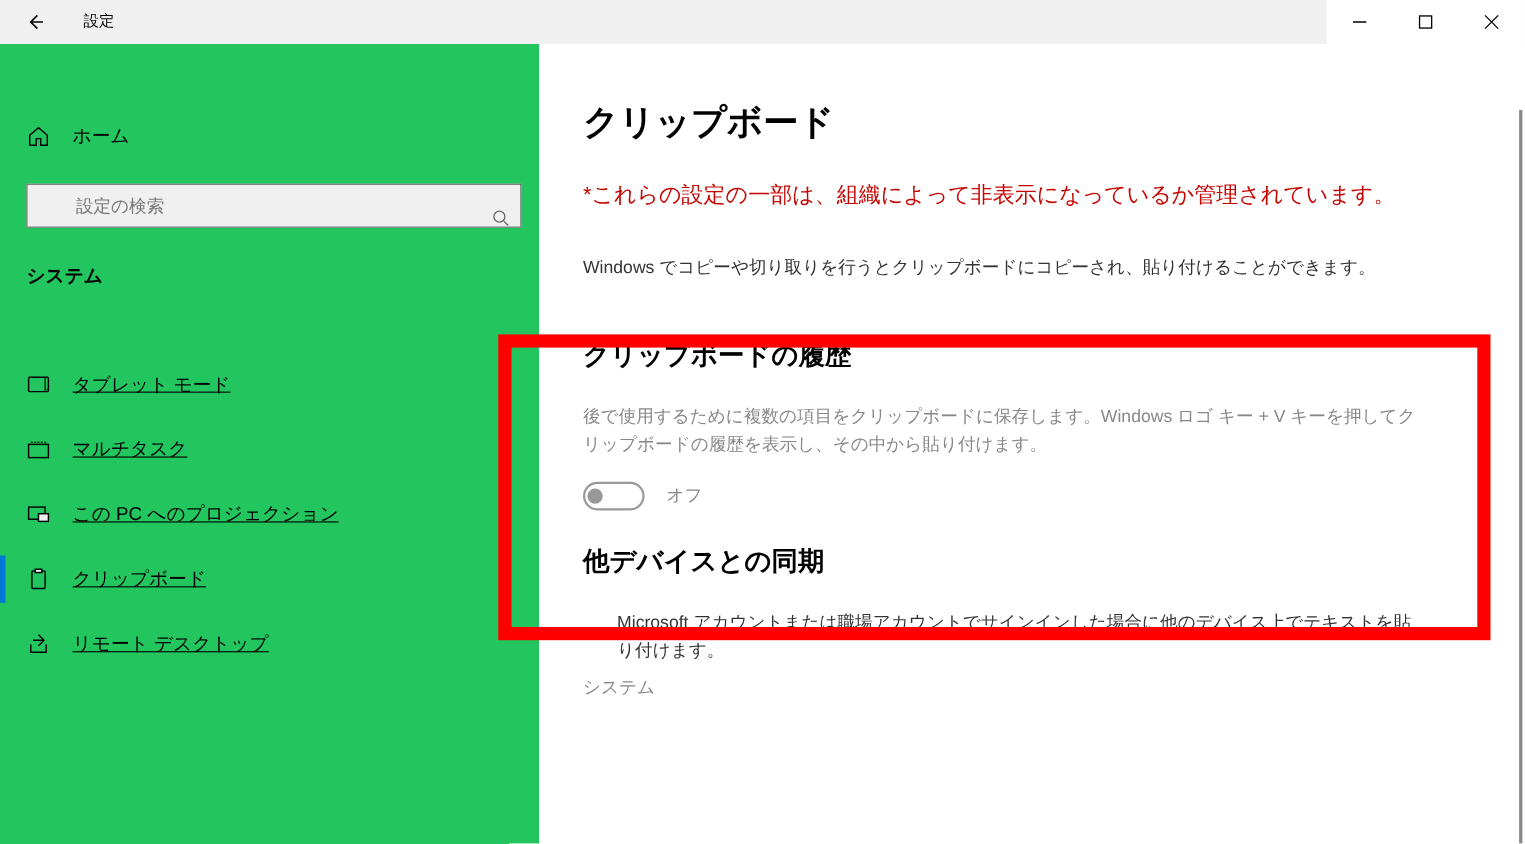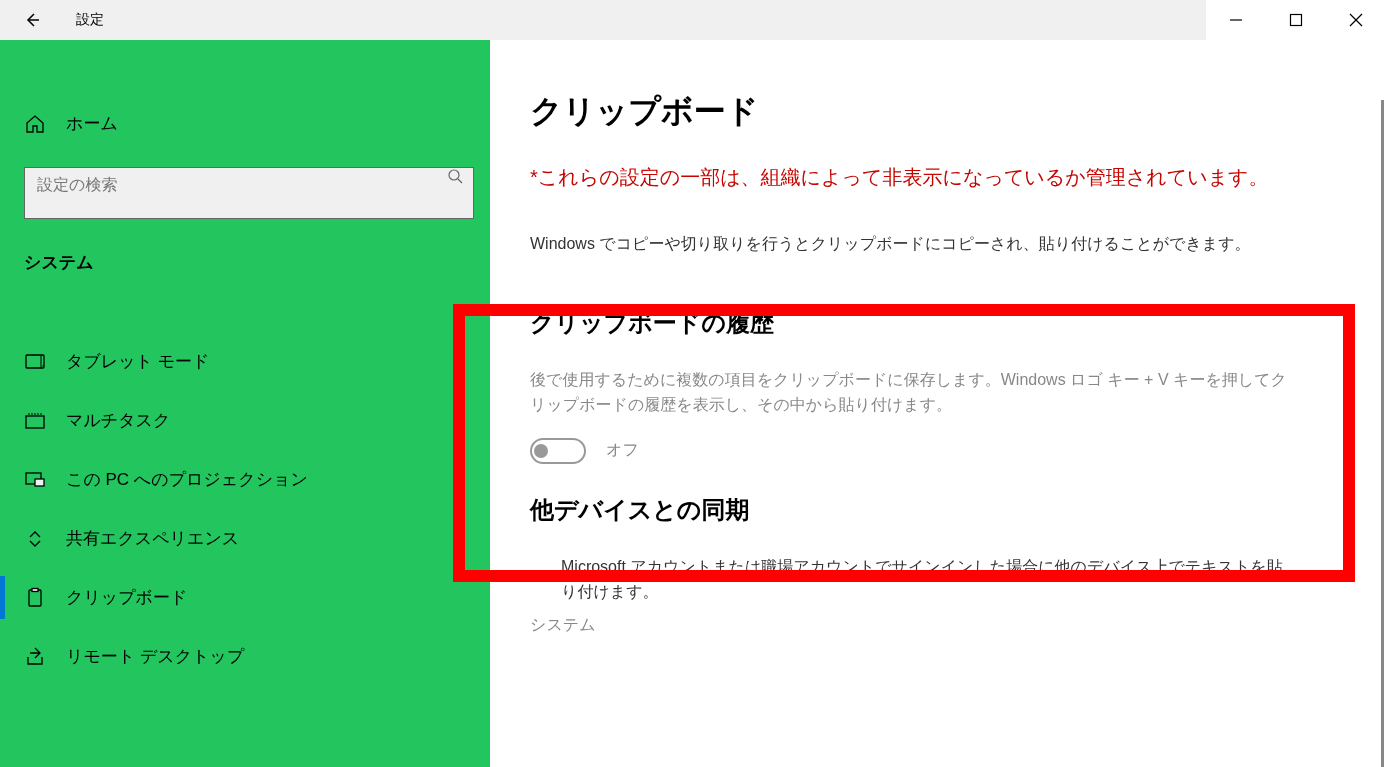--- a/index.html
+++ b/index.html
@@ -70,23 +70,24 @@
       font-size: 17px;
     }
     .home-link svg {
       margin-right: 20px;
     }
     .search-box {
       margin: 20px 24px 20px 24px;
       border: 1px solid #666;
       background: #f0f0f0;
       display: flex;
-      align-items: flex-start;
-      height: 52px;
+      align-items: flex-end;
+      height: 40px;
       width: 450px;
+      padding-left: 32px;
     }
     .search-box input {
       flex: 1;
       border: none;
       background: transparent;
       padding: 8px 12px;
       font-size: 16px;
       outline: none;
       color: #666;
     }
@@ -104,20 +105,21 @@
     .nav-list {
       margin-top: 30px;
     }
     .nav-item {
       display: flex;
       align-items: center;
       padding: 18px 24px;
       cursor: pointer;
       font-size: 17px;
       position: relative;
+      text-decoration: underline;
     }
     .nav-item svg {
       margin-right: 20px;
       flex-shrink: 0;
     }
     .nav-item.active::before {
       content: "";
       position: absolute;
       left: 0;
       top: 8px;
@@ -282,26 +284,20 @@
           </svg>
         <span>マルチタスク</span>
       </div>
       <div class="nav-item">
         <svg width="22" height="22" viewBox="0 0 22 22">
             <rect x="2" y="4" width="15" height="11" stroke="#000" stroke-width="1.3" fill="none"></rect>
             <rect x="11" y="10" width="9" height="7" stroke="#000" stroke-width="1.3" fill="#f0f0f0"></rect>
           </svg>
         <span>この PC へのプロジェクション</span>
       </div>
-      <div class="nav-item">
-        <svg width="22" height="22" viewBox="0 0 22 22">
-            <path d="M6 9 L11 4 L16 9 M6 13 L11 18 L16 13" stroke="#000" stroke-width="1.3" fill="none"></path>
-          </svg>
-        <span>共有エクスペリエンス</span>
-      </div>
       <div class="nav-item active">
         <svg width="22" height="22" viewBox="0 0 22 22">
             <rect x="5" y="3" width="12" height="16" stroke="#000" stroke-width="1.3" fill="none" rx="1"></rect>
             <rect x="8" y="1.5" width="6" height="3" stroke="#000" stroke-width="1.3" fill="#f0f0f0"></rect>
           </svg>
         <span>クリップボード</span>
       </div>
       <div class="nav-item">
         <svg width="22" height="22" viewBox="0 0 22 22">
             <path d="M11 2 L16 7 L11 12 M6 7 L16 7" stroke="#000" stroke-width="1.3" fill="none"></path>

